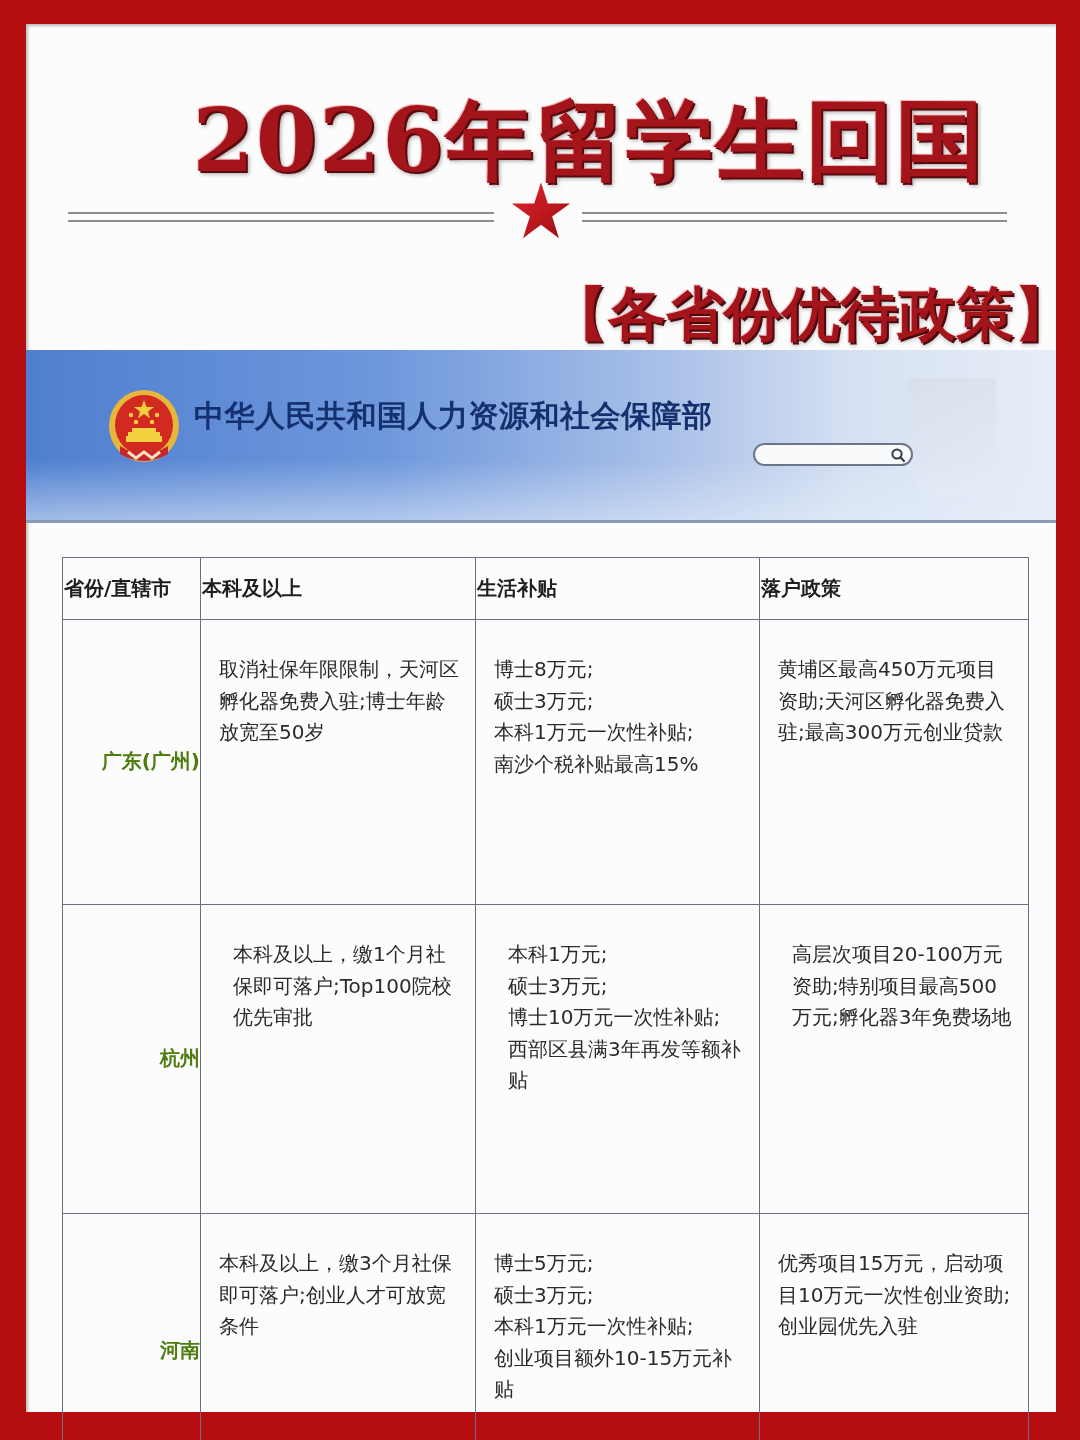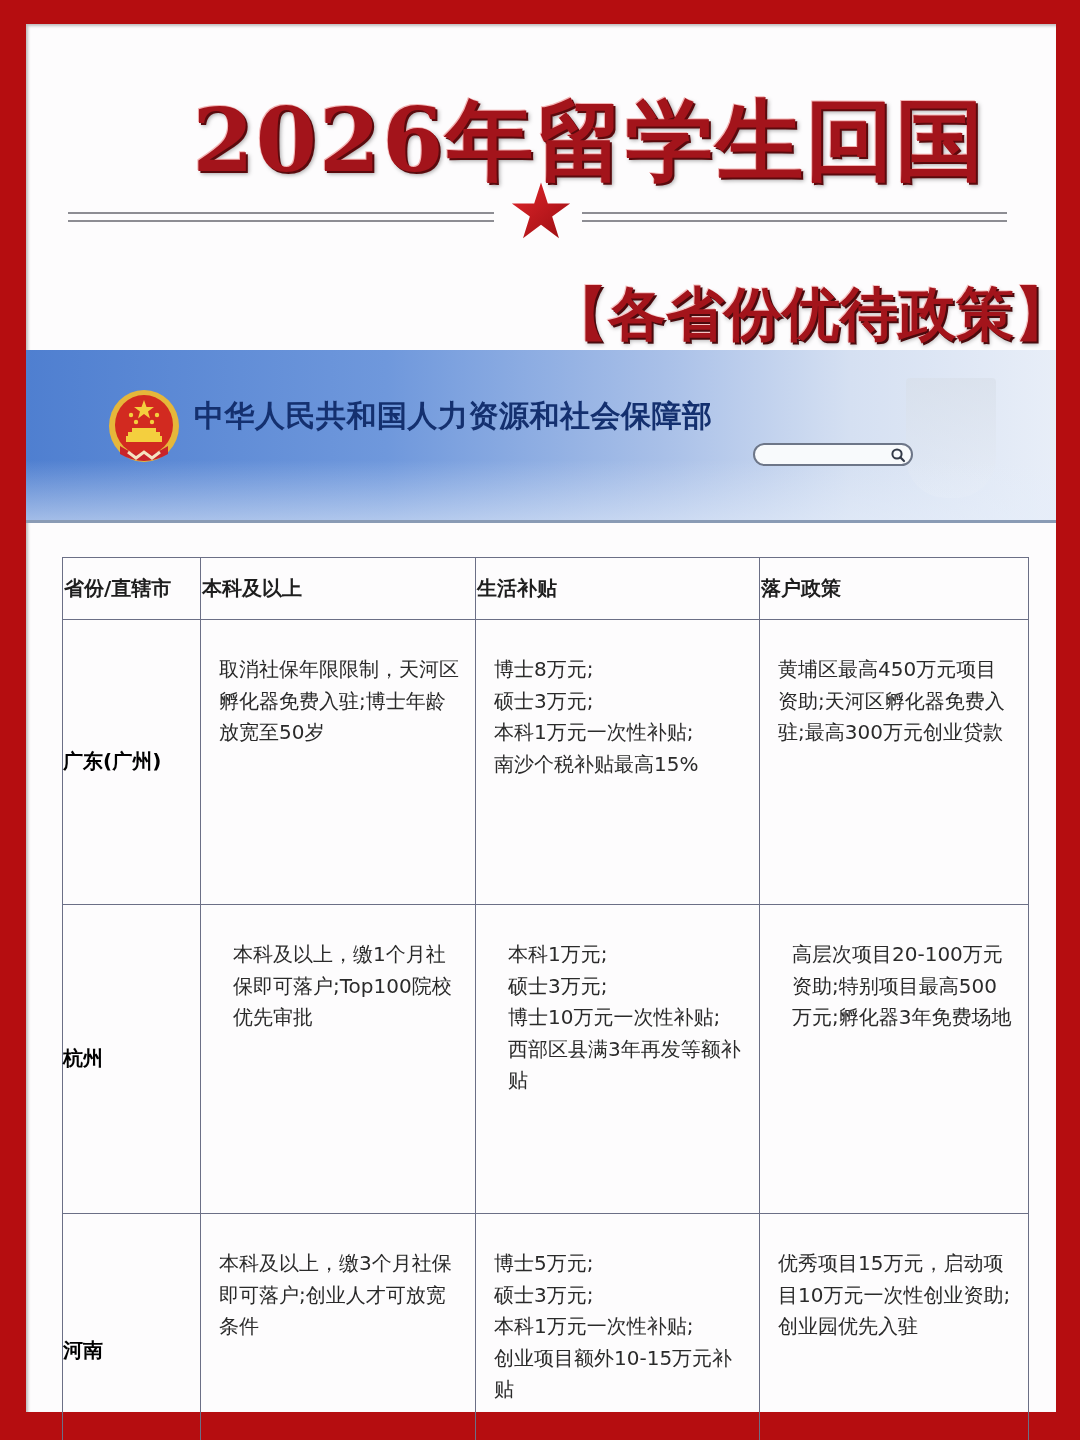--- a/index.html
+++ b/index.html
@@ -92,22 +92,22 @@
     table.policy th, table.policy td {
       border: 1.5px solid #6b6f86;
       vertical-align: top;
     }
     table.policy th {
       height: 59px; font-size: 20px; font-weight: bold; text-align: left;
       vertical-align: middle; color: #1e1e1e;
     }
     table.policy td { font-size: 20px; line-height: 31.5px; padding: 34px 14px 0 18px; }
     table.policy td.region {
-      text-align: left; vertical-align: middle; font-weight: bold; padding: 0;
-      color: #000000;
+      text-align: right; vertical-align: middle; font-weight: bold; padding: 0;
+      color: #4d7c0f;
       margin-left: 24px;
     }
     table.policy td.cell-line span { display: block; }
     tr.r1 td { height: 250px; }
     tr.r2 td { height: 274px; padding-left: 32px; }
     tr.r3 td { height: 240px; }
     .col1 { width: 138px; }
     .col2 { width: 275px; }
     .col3 { width: 284px; }
     .col4 { width: 269px; }

